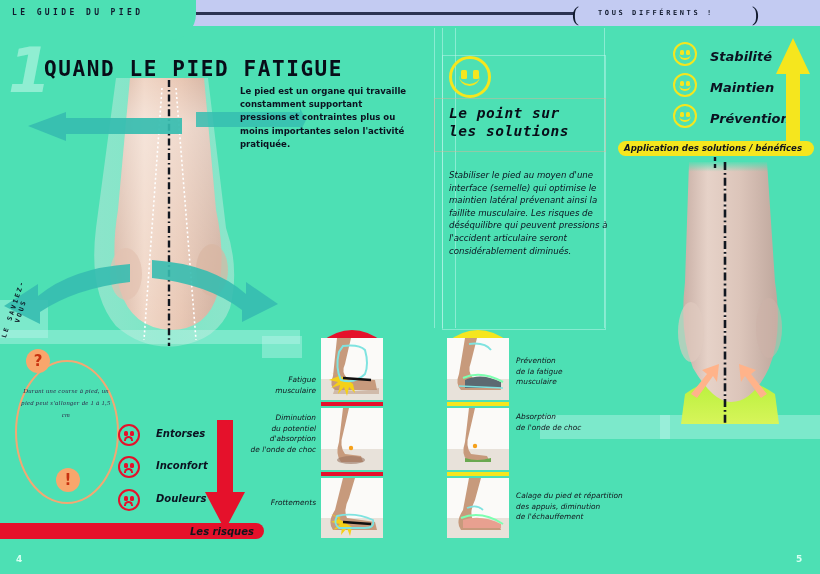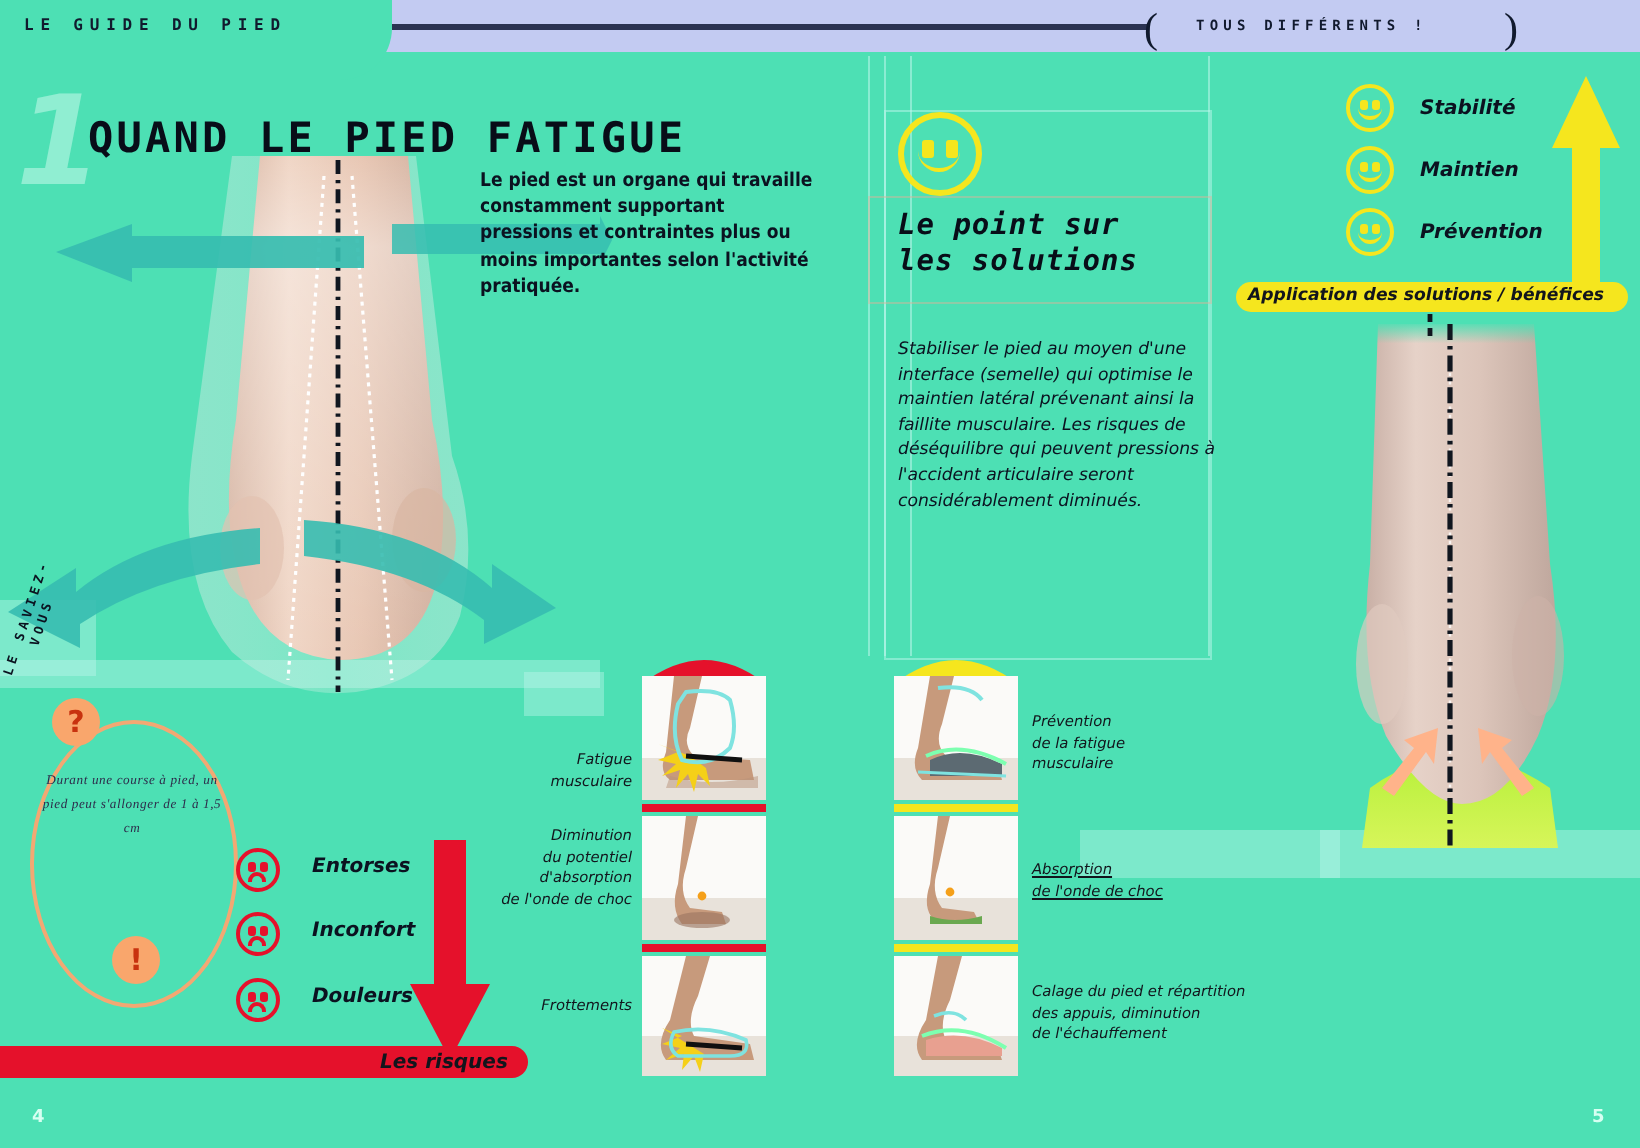--- a/index.html
+++ b/index.html
@@ -90,21 +90,21 @@
   .sol-banner{position:absolute;left:618px;top:141px;width:196px;height:15px;background:#f5e61e;
      border-radius:8px;}
   .sol-banner-text{position:absolute;left:624px;top:143px;font-size:8.6px;font-style:italic;
      font-weight:bold;color:#12151c;font-family:"DejaVu Sans","Liberation Sans",sans-serif;
      white-space:nowrap;}
 
   
   .smiley{position:absolute;border-radius:50%;box-sizing:border-box;}
   .smiley .eye{position:absolute;border-radius:1.5px;}
   .smiley .smile{position:absolute;border-bottom:2.4px solid #f5e61e;border-radius:0 0 14px 14px;box-sizing:border-box;}
-  .smiley-label{position:absolute;font-size:10px;font-weight:bold;font-style:italic;color:#0b1220;
+  .smiley-label{position:absolute;font-size:13px;font-weight:bold;font-style:italic;color:#0b1220;
      font-family:"DejaVu Sans","Liberation Sans",sans-serif;}
 
   
   .sol-title{position:absolute;left:449px;top:104px;font-size:14.5px;font-weight:bold;font-style:italic;
      line-height:18px;color:#080d18;letter-spacing:.5px;
      font-family:"DejaVu Sans Mono","Liberation Mono",monospace;}
   .sol-body{position:absolute;left:449px;top:169px;width:160px;font-size:8.6px;font-style:italic;
      line-height:12.6px;color:#0b1220;font-family:"DejaVu Sans","Liberation Sans",sans-serif;}
 
   
@@ -394,21 +394,21 @@
       <path d="M34,0 L28,22 Q22,34 26,42 L52,46 L54,52 L14,52 Q8,44 16,32 L22,0 Z" fill="#c79a7c"></path>
       <path d="M16,42 Q34,36 54,46 L54,50 L16,50 Z" fill="#e8a090"></path>
       <path d="M14,40 Q34,32 56,46" fill="none" stroke="#7dffb0" stroke-width="2"></path>
       <path d="M20,30 Q30,26 36,32" fill="none" stroke="#7fe3e0" stroke-width="1.8"></path>
     </svg>
   </div>
 
   <div class="cap right" style="left:516px;top:356px;width:90px;white-space:pre-line;">Prévention
 de la fatigue
 musculaire</div>
-  <div class="cap right" style="left:516px;top:430px;width:100px;white-space:pre-line;text-decoration:underline;">Absorption
+  <div class="cap right" style="left:516px;top:412px;width:100px;white-space:pre-line;">Absorption
 de l'onde de choc</div>
   <div class="cap right" style="left:516px;top:491px;width:120px;white-space:pre-line;">Calage du pied et répartition
 des appuis, diminution
 de l'échauffement</div>
 
   <div class="pageno" style="left:796px;top:554px;">5</div>
 
 </div>
 
 </body></html>

